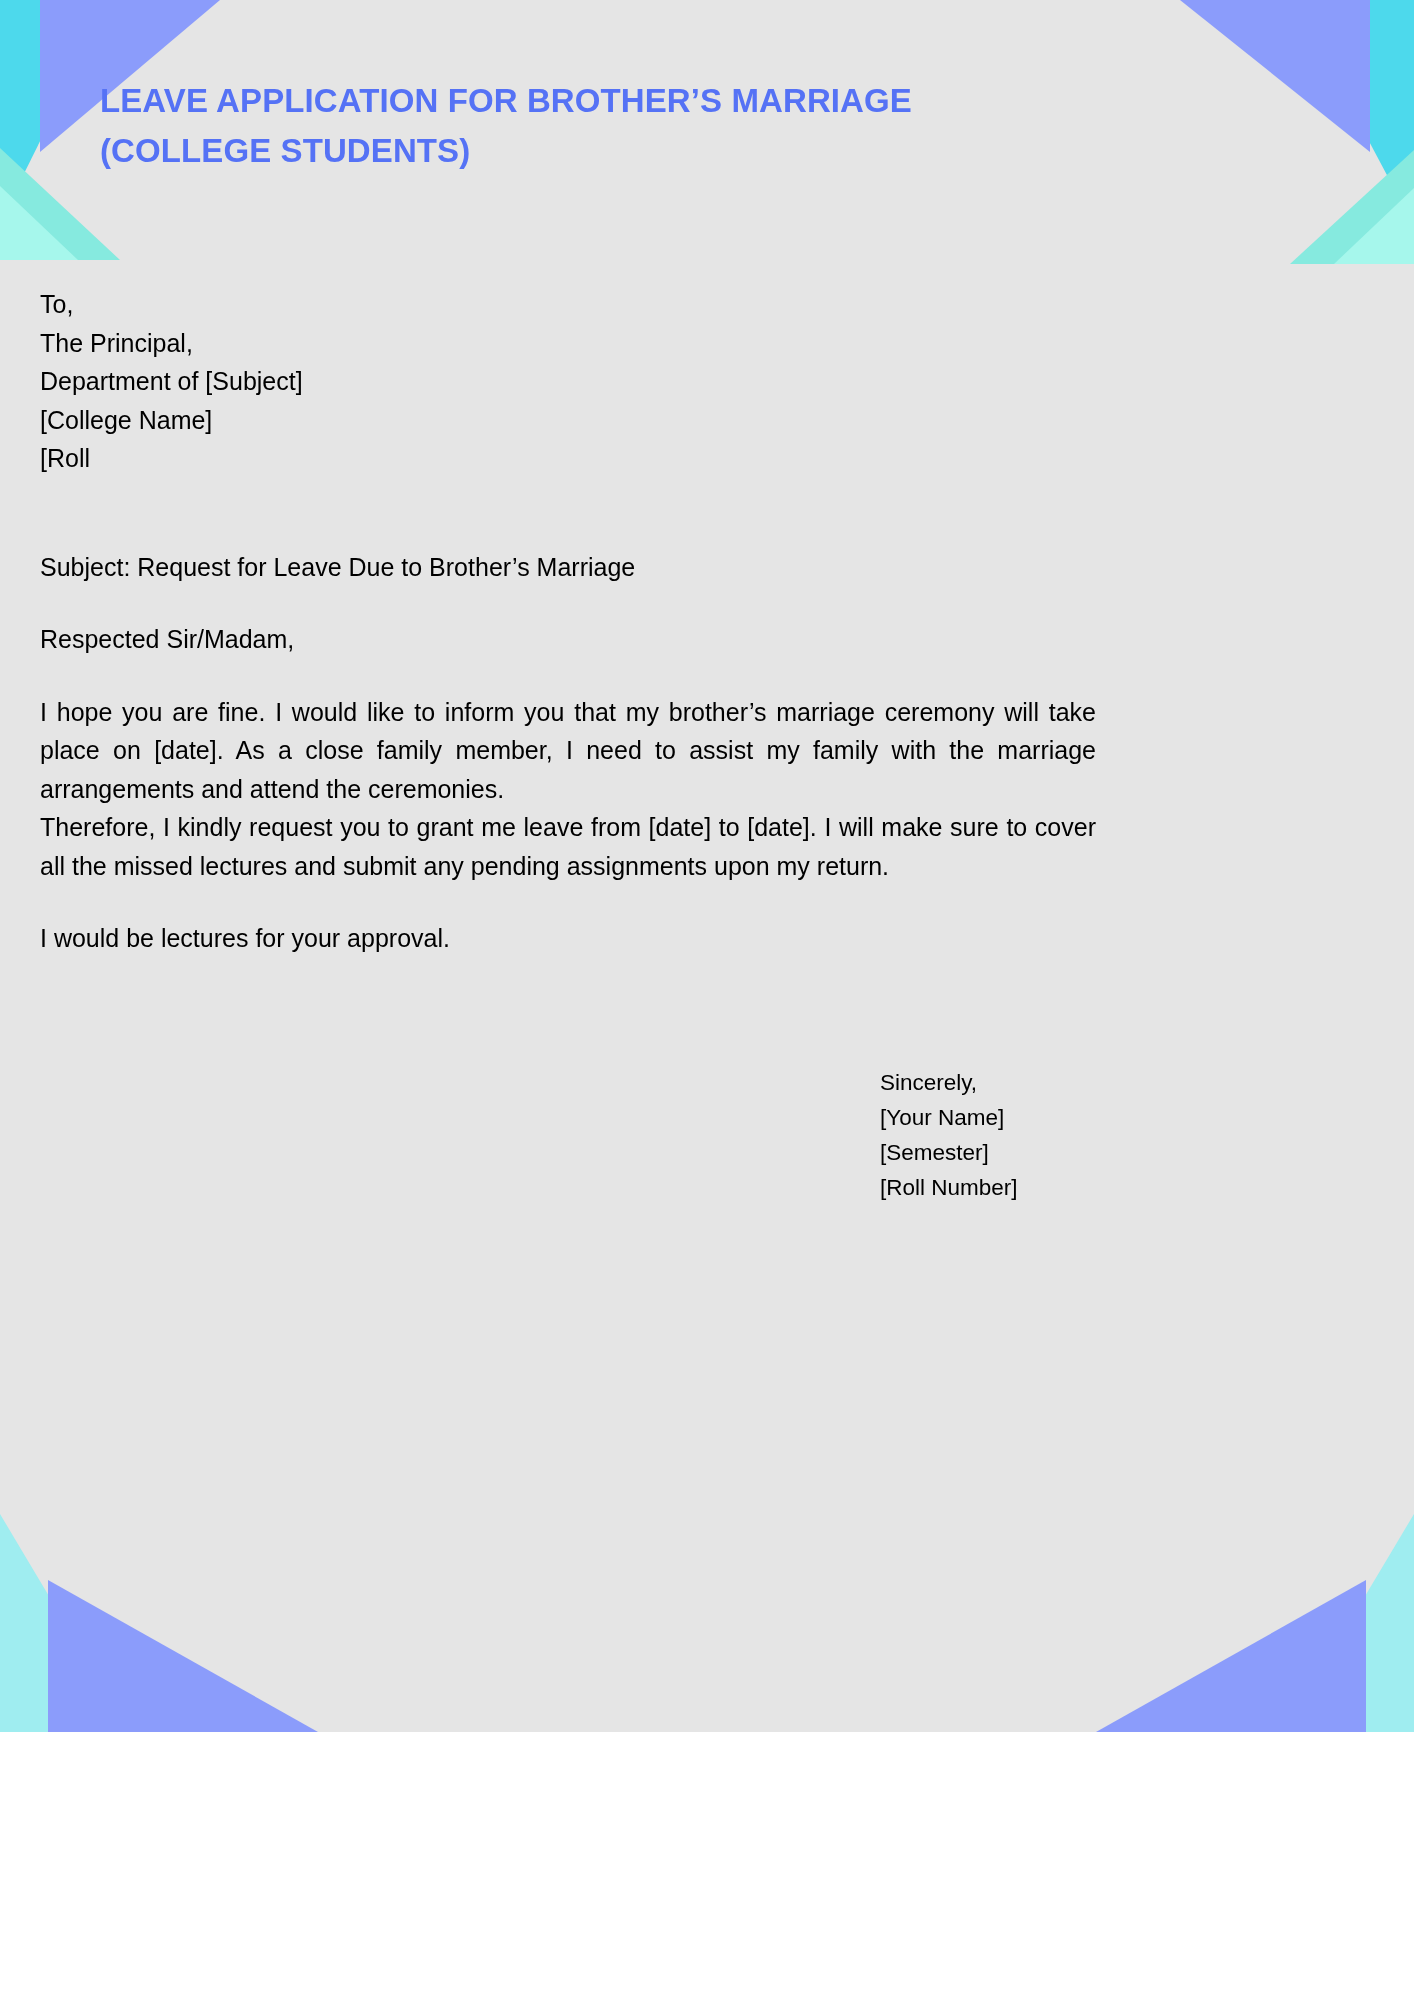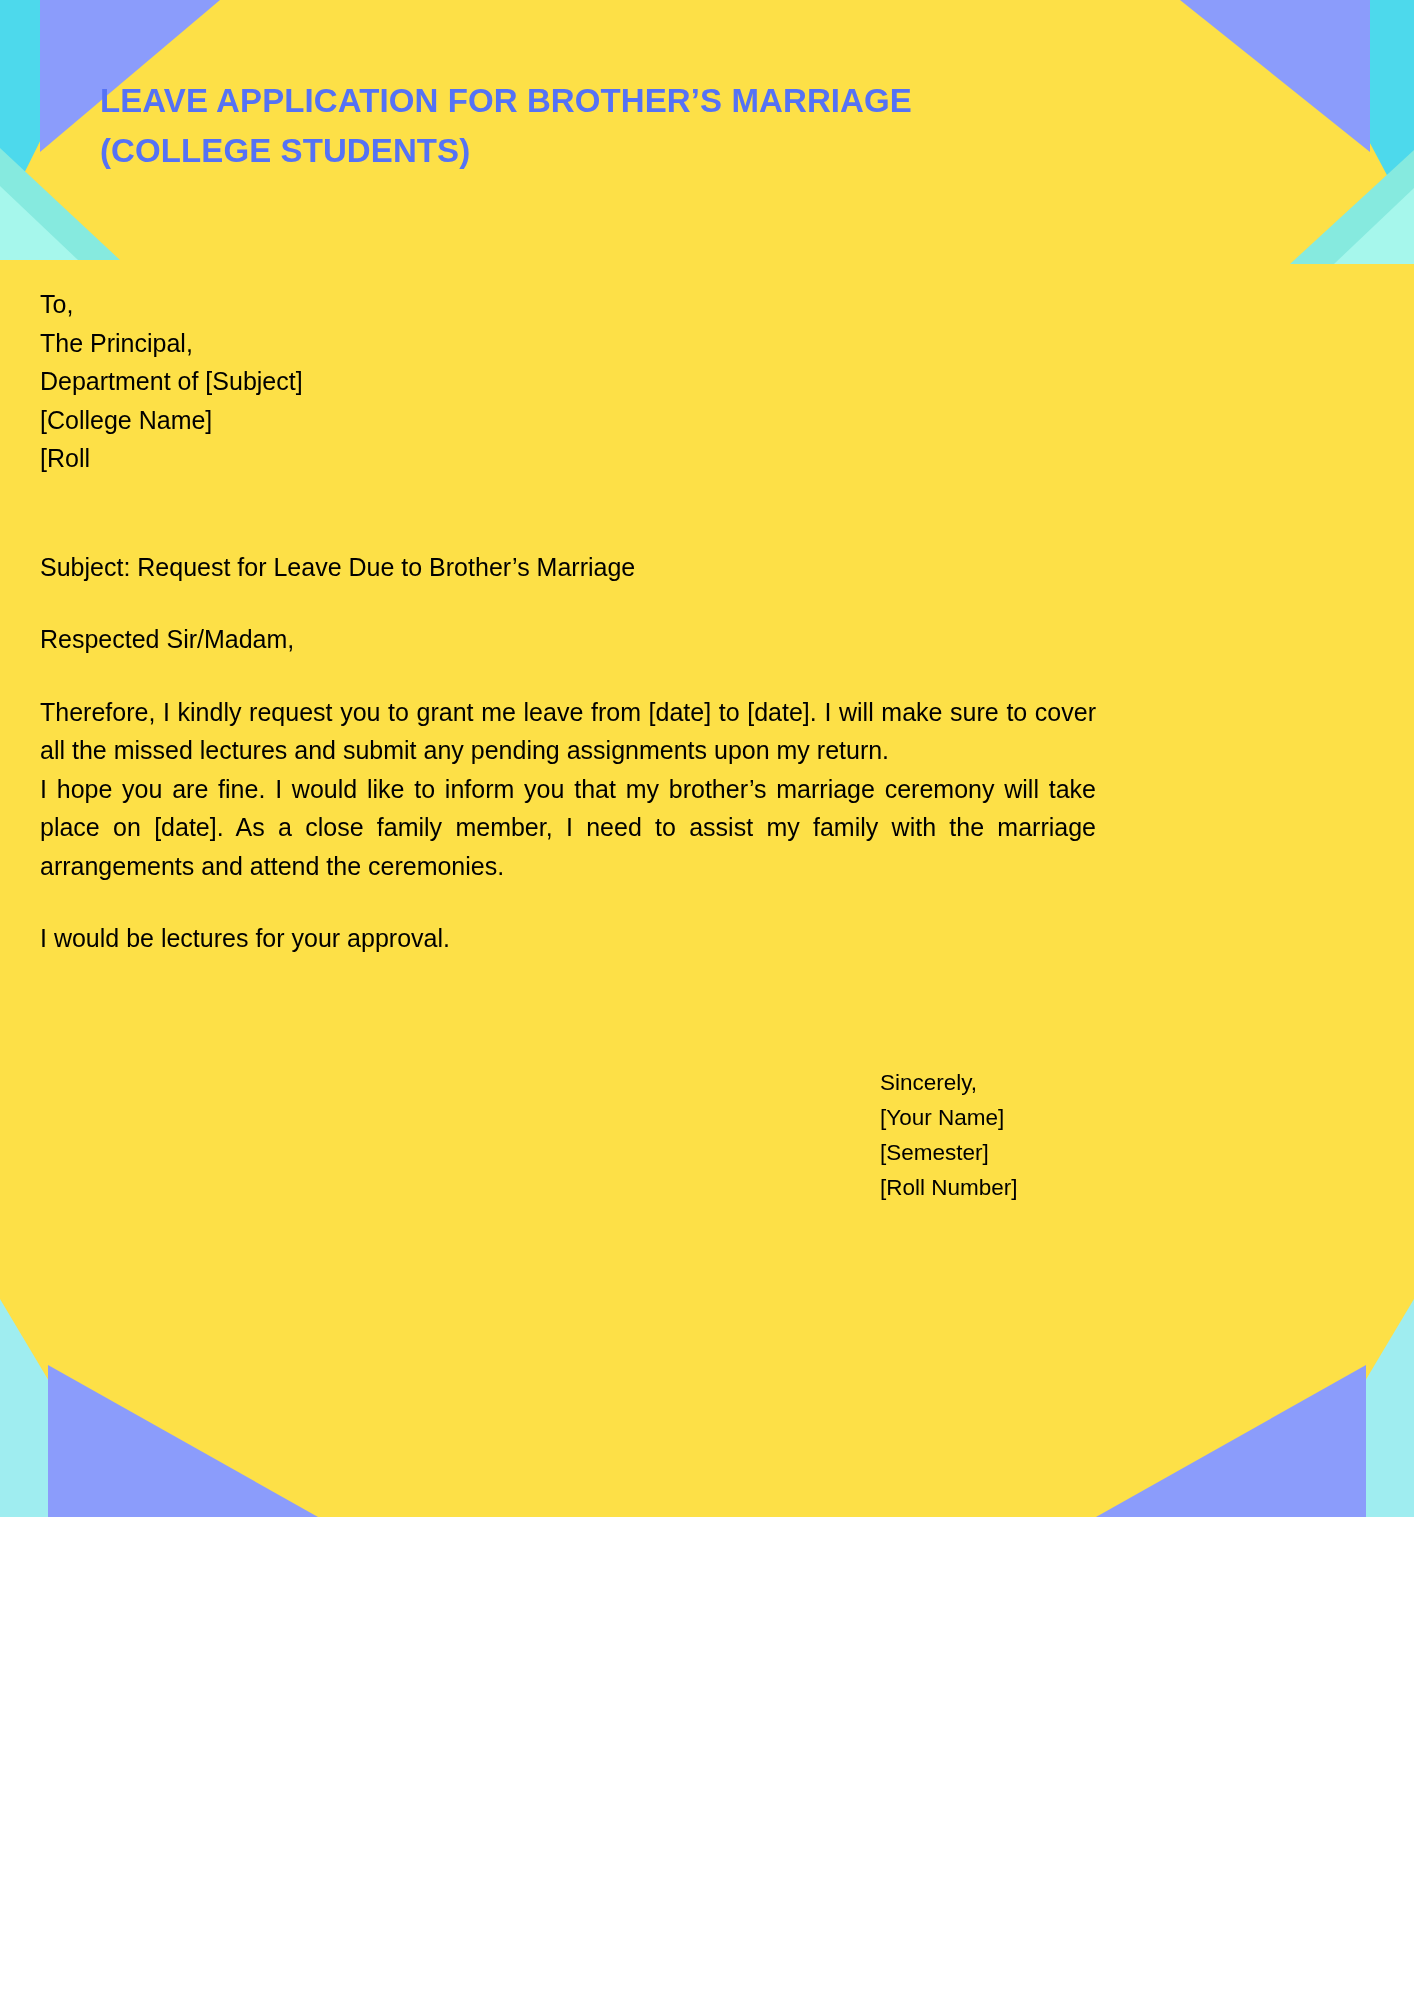--- a/index.html
+++ b/index.html
@@ -7,22 +7,22 @@
     padding: 0;
     background: #ffffff;
   }
   body {
     font-family: "Liberation Sans", sans-serif;
   }
 
   .page {
     position: relative;
     width: 1414px;
-    height: 1517px;
-    background: #fde047;
+    height: 1732px;
+    background: #e5e5e5;
     overflow: hidden;
   }
 
   
   .tl-cyan {
     position: absolute;
     left: 0; top: 0;
     width: 0; height: 0;
     border-top: 222px solid #4DD9EC;
     border-right: 110px solid transparent;
@@ -211,23 +211,23 @@
     <div class="gap-lg"></div>
 
     <span class="subject-line">Subject: Request for Leave Due to Brother’s Marriage</span>
 
     <div class="gap-md"></div>
 
     <span class="salutation">Respected Sir/Madam,</span>
 
     <div class="gap-md"></div>
 
+    <p class="para">I hope you are fine. I would like to inform you that my brother’s marriage ceremony will take place on [date]. As a close family member, I need to assist my family with the marriage arrangements and attend the ceremonies.</p>
+
     <p class="para">Therefore, I kindly request you to grant me leave from [date] to [date]. I will make sure to cover all the missed lectures and submit any pending assignments upon my return.</p>
-
-    <p class="para">I hope you are fine. I would like to inform you that my brother’s marriage ceremony will take place on [date]. As a close family member, I need to assist my family with the marriage arrangements and attend the ceremonies.</p>
 
     <div class="gap-sm"></div>
 
     <p class="para">I would be lectures for your approval.</p>
   </div>
 
   <div class="signature">
     <span class="sig-line">Sincerely,</span>
     <span class="sig-line">[Your Name]</span>
     <span class="sig-line">[Semester]</span>

